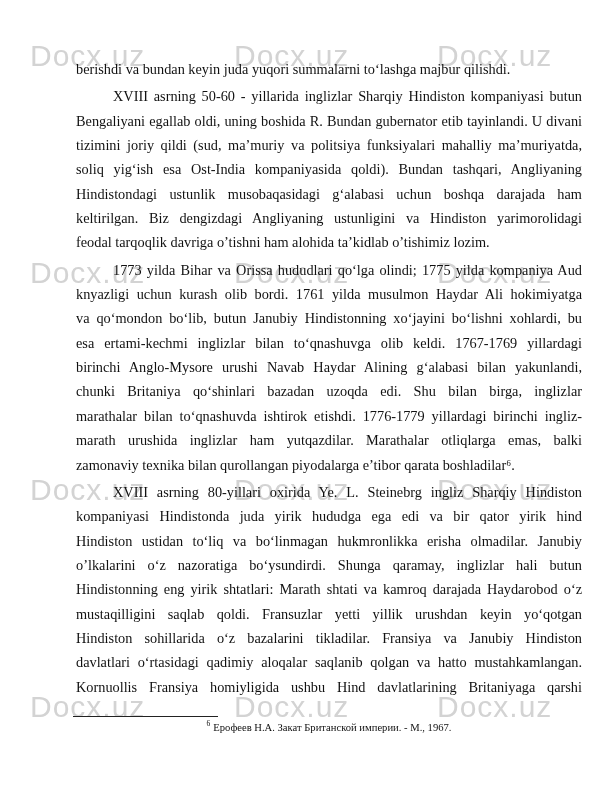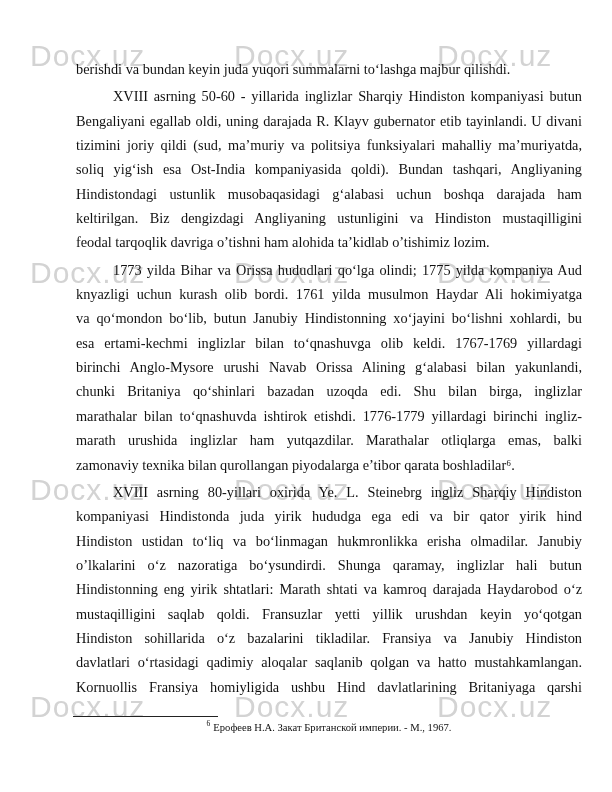--- a/index.html
+++ b/index.html
@@ -81,33 +81,33 @@
     <span class="wm" style="left: 234px; top: 692px; color: rgb(211, 211, 211);">Docx.uz</span>
     <span class="wm" style="left: 437px; top: 692px; color: rgb(211, 211, 211);">Docx.uz</span>
   </div>
 
 <div class="text-body">
     <div class="paragraph">
       <div class="line last">berishdi va bundan keyin juda yuqori summalarni to‘lashga majbur qilishdi.</div>
     </div>
     <div class="paragraph">
       <div class="line indent">XVIII asrning 50-60 - yillarida inglizlar Sharqiy Hindiston kompaniyasi butun</div>
-      <div class="line">Bengaliyani egallab oldi, uning darajada R. Klayv gubernator etib tayinlandi. U divani</div>
+      <div class="line">Bengaliyani egallab oldi, uning boshida R. Bundan gubernator etib tayinlandi. U divani</div>
       <div class="line">tizimini joriy qildi (sud, ma’muriy va politsiya funksiyalari mahalliy ma’muriyatda,</div>
       <div class="line">soliq yig‘ish esa Ost-India kompaniyasida qoldi). Bundan tashqari, Angliyaning</div>
       <div class="line">Hindistondagi ustunlik musobaqasidagi g‘alabasi uchun boshqa darajada ham</div>
-      <div class="line">keltirilgan. Biz dengizdagi Angliyaning ustunligini va Hindiston mustaqilligini</div>
+      <div class="line">keltirilgan. Biz dengizdagi Angliyaning ustunligini va Hindiston yarimorolidagi</div>
       <div class="line last">feodal tarqoqlik davriga o’tishni ham alohida ta’kidlab o’tishimiz lozim.</div>
     </div>
     <div class="paragraph">
       <div class="line indent">1773 yilda Bihar va Orissa hududlari qo‘lga olindi; 1775 yilda kompaniya Aud</div>
       <div class="line">knyazligi uchun kurash olib bordi. 1761 yilda musulmon Haydar Ali hokimiyatga</div>
       <div class="line">va qo‘mondon bo‘lib, butun Janubiy Hindistonning xo‘jayini bo‘lishni xohlardi, bu</div>
       <div class="line">esa ertami-kechmi inglizlar bilan to‘qnashuvga olib keldi. 1767-1769 yillardagi</div>
-      <div class="line">birinchi Anglo-Mysore urushi Navab Orissa Alining g‘alabasi bilan yakunlandi,</div>
+      <div class="line">birinchi Anglo-Mysore urushi Navab Haydar Alining g‘alabasi bilan yakunlandi,</div>
       <div class="line">chunki Britaniya qo‘shinlari bazadan uzoqda edi.  Shu bilan birga, inglizlar</div>
       <div class="line">marathalar bilan to‘qnashuvda ishtirok etishdi. 1776-1779 yillardagi birinchi ingliz-</div>
       <div class="line">marath urushida inglizlar ham yutqazdilar. Marathalar otliqlarga emas, balki</div>
       <div class="line last">zamonaviy texnika bilan qurollangan piyodalarga e’tibor qarata boshladilar⁶.</div>
     </div>
     <div class="paragraph">
       <div class="line indent">XVIII asrning 80-yillari oxirida Ye. L. Steinebrg ingliz Sharqiy Hindiston</div>
       <div class="line">kompaniyasi Hindistonda juda yirik hududga ega edi va bir qator yirik hind</div>
       <div class="line">Hindiston ustidan to‘liq va bo‘linmagan hukmronlikka erisha olmadilar. Janubiy</div>
       <div class="line">o’lkalarini o‘z nazoratiga bo‘ysundirdi. Shunga qaramay, inglizlar hali butun</div>

